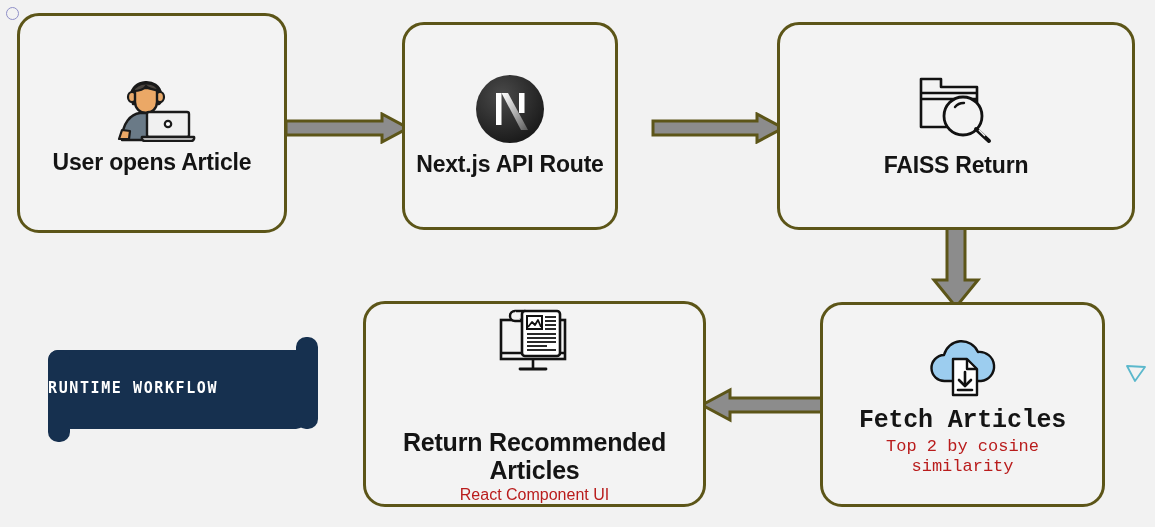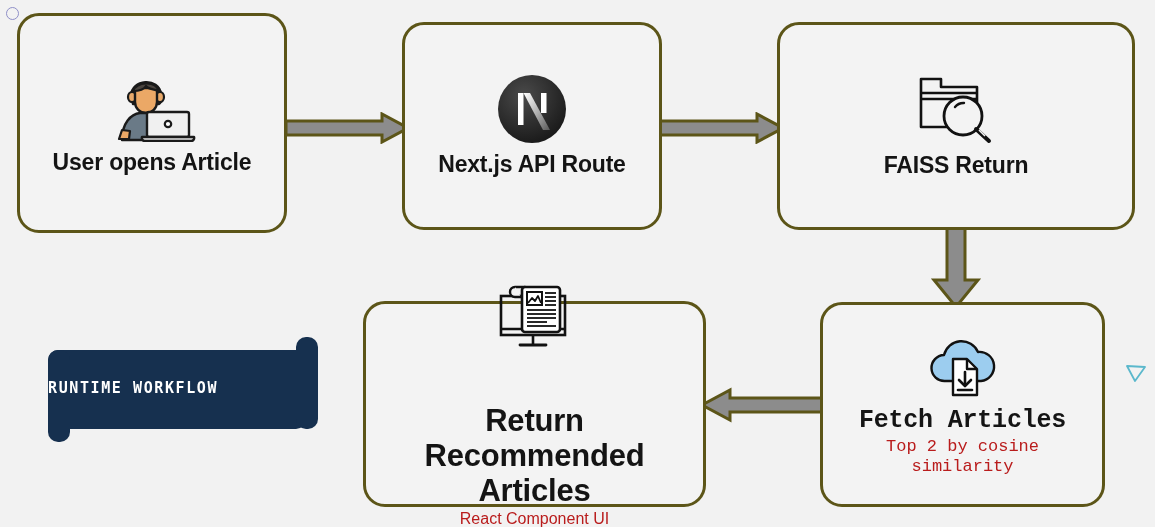--- a/index.html
+++ b/index.html
@@ -47,32 +47,32 @@
   .node-sub {
     color: #b91c1c;
     line-height: 1.15;
     margin-top: 2px;
   }
 
   
   #node-user      { left: 17px;  top: 13px;  width: 270px; height: 220px; }
   #node-user      .node-title { font-size: 23px; }
 
-  #node-api       { left: 402px; top: 22px;  width: 260px; height: 208px; }
+  #node-api       { left: 402px; top: 22px;  width: 216px; height: 208px; }
   #node-api       .node-title { font-size: 23px; }
 
   #node-faiss     { left: 777px; top: 22px;  width: 358px; height: 208px; }
   #node-faiss     .node-title { font-size: 23px; }
 
   #node-fetch     { left: 820px; top: 302px; width: 285px; height: 205px; font-family: Liberation Mono, monospace; }
   #node-fetch     .node-title { font-size: 25px; }
   #node-fetch     .node-sub   { font-size: 17px; }
 
   #node-return    { left: 363px; top: 301px; width: 343px; height: 206px; }
-  #node-return    .node-title { font-size: 31px; margin-top: 43px; }
+  #node-return    .node-title { font-size: 25px; margin-top: 43px; }
   #node-return    .node-sub   { font-size: 16px; }
 
   
   .arrow { position: absolute; }
 
   
   #ribbon {
     position: absolute;
     left: 48px;
     top: 337px;

